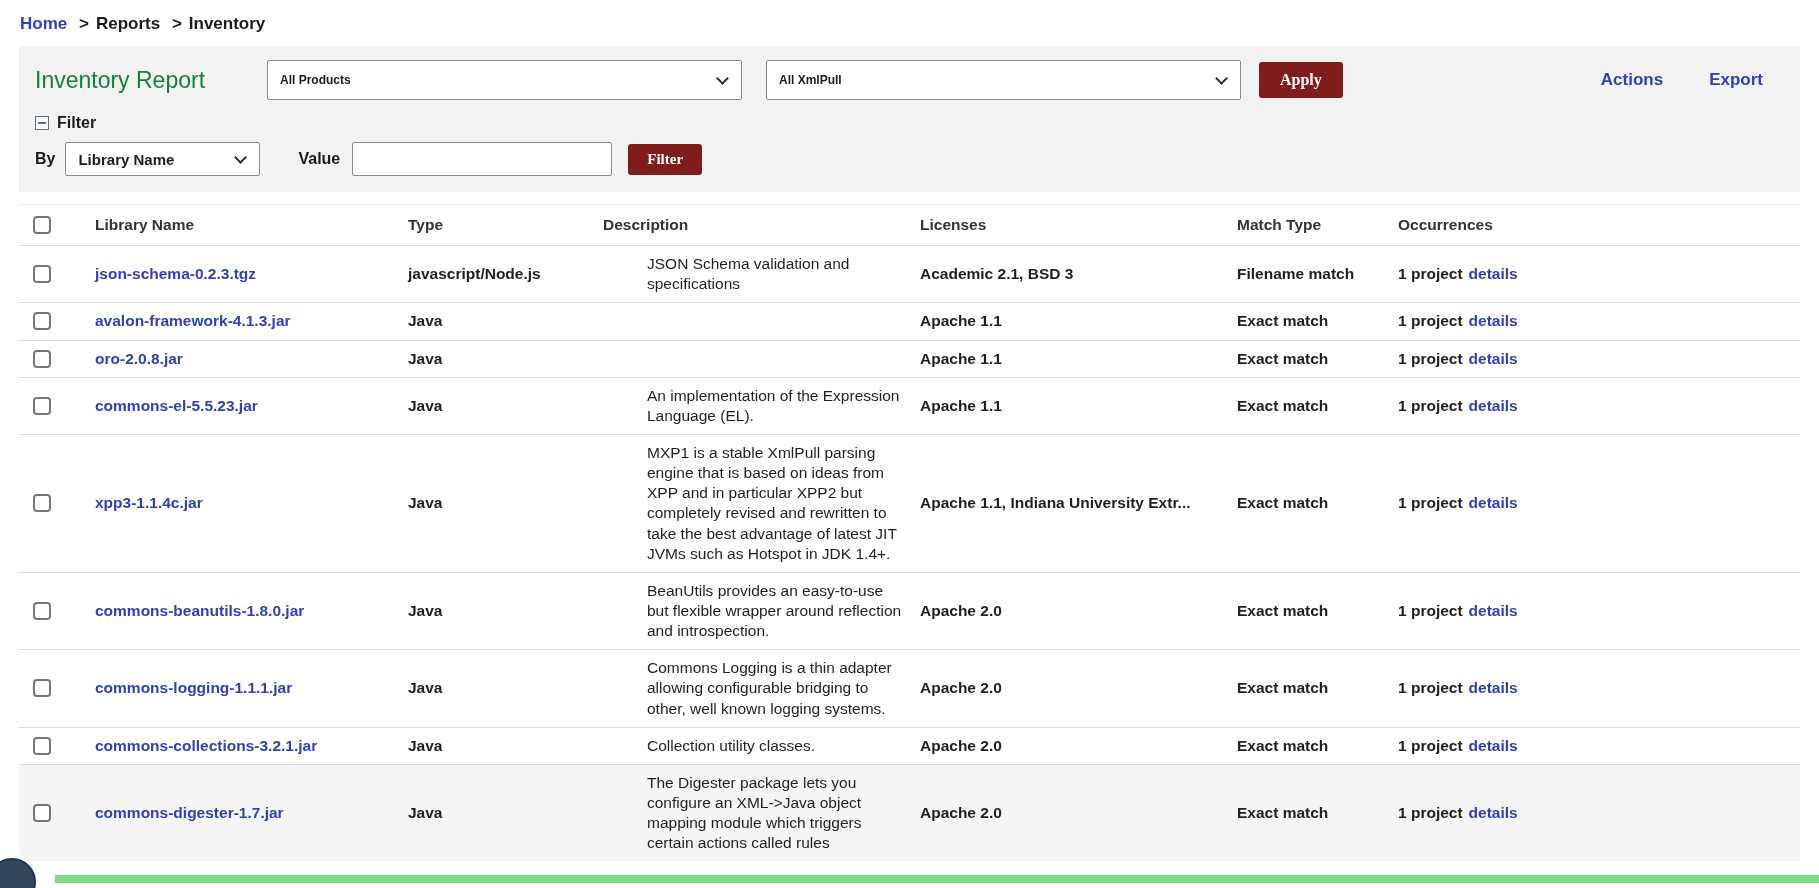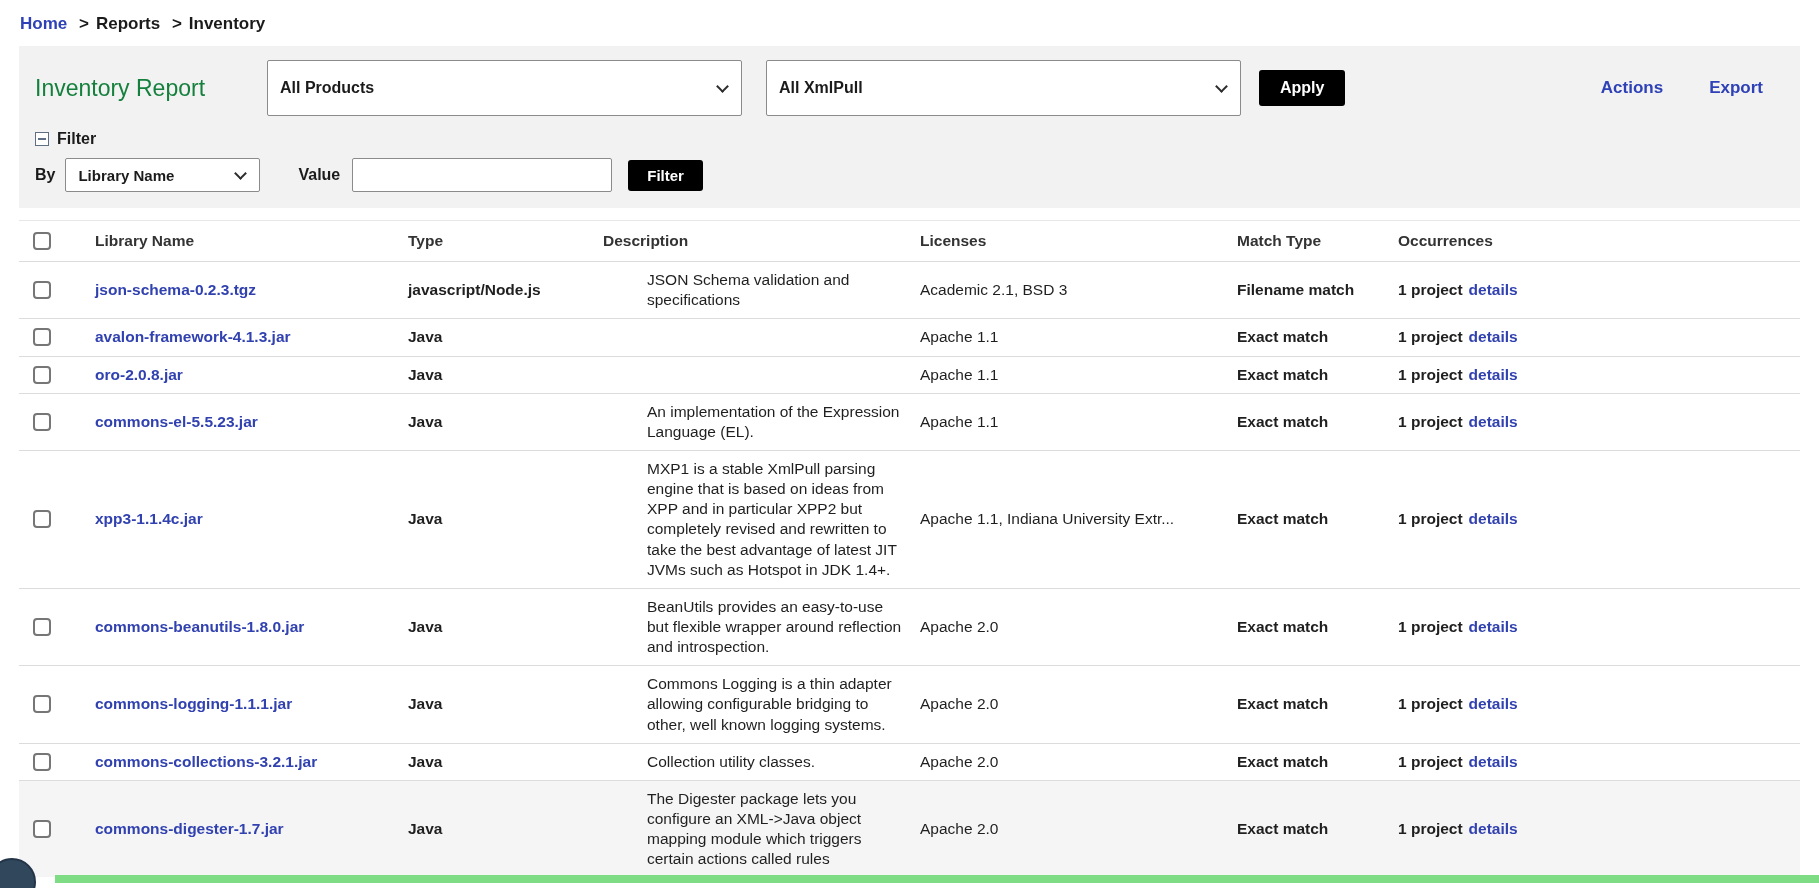--- a/index.html
+++ b/index.html
@@ -13,32 +13,32 @@
   
   .breadcrumb { padding: 14px 4px 0 20px; font-size: 17px; font-weight: 700; color: #1b1b1b; }
   .breadcrumb .crumb-link { color: #2e41b6; text-decoration: none; cursor: pointer; }
   .breadcrumb .sep { margin: 0 7px; }
 
   
   .panel { margin: 12px 19px 0 19px; background: #f2f2f2; padding: 14px 16px 16px 16px; }
   .toolbar { display: flex; align-items: center; }
   .title { font-size: 23px; font-weight: 400; width: 232px; color: #15803d; }
   .selectbox {
-    background: #fff; border: 1px solid #8b8b8b; border-radius: 2px; height: 56px;
+    background: #fff; border: 1px solid #8b8b8b; border-radius: 2px; height: 40px;
     display: flex; align-items: center; justify-content: space-between;
-    padding: 0 12px; font-size: 16px; font-weight: 700; color: #1b1b1b; cursor: pointer;
+    padding: 0 12px; font-size: 12px; font-weight: 700; color: #1b1b1b; cursor: pointer;
   }
   .selectbox.wide { width: 475px; }
   .selectbox.second { margin-left: 24px; }
   .chev { width: 9px; height: 9px; border-right: 2px solid #2c2c2c; border-bottom: 2px solid #2c2c2c;
           transform: rotate(45deg); margin: -4px 2px 0 14px; flex: none; }
   .btn {
-    background: #000000; color: #fff; font-weight: 700; font-size: 16px; border: none;
+    background: #7f1d1d; color: #fff; font-weight: 700; font-size: 16px; border: none;
     border-radius: 3px; padding: 9px 21px; margin-left: 18px; cursor: pointer;
-    font-family: Liberation Sans, sans-serif;
+    font-family: Liberation Serif, serif;
     text-align: right;
   }
   .spacer { flex: 1; }
   .toplink { color: #2e41b6; font-weight: 700; font-size: 17px; text-decoration: none; cursor: pointer; }
   .toplink.export { margin-left: 46px; margin-right: 21px; }
 
   
   .filter-head { margin-top: 14px; display: flex; align-items: center; font-size: 16px; font-weight: 700; color: #1b1b1b; }
   .collapse-box { width: 14px; height: 14px; border: 1px solid #5f6e85; background: #fff; position: relative;
                   margin-right: 8px; cursor: pointer; flex: none; }
@@ -54,21 +54,21 @@
   .table { margin: 12px 19px 0 19px; font-size: 15.5px; }
   .trow { display: grid; grid-template-columns: 76px 313px 195px 317px 317px 161px 1fr;
           align-items: center; border-top: 1px solid #dcdcdc; padding: 8px 0; }
   .trow.thead { border-top: 1px solid #e7e7e7; font-weight: 700; color: #333; padding: 10px 0; }
   .cell { padding-right: 18px; line-height: 1.3; }
   .cb { appearance: none; -webkit-appearance: none; width: 18px; height: 18px; border: 2px solid #767676;
         border-radius: 4px; background: #fff; margin: 0 0 0 14px; cursor: pointer; display: block; }
   .liblink { color: #3142b0; font-weight: 600; text-decoration: none; cursor: pointer; }
   .c-type, .c-match { font-weight: 700; }
   .c-desc { font-weight: 400; color: #1f1f1f; margin-left: 44px; }
-  .c-lic { font-weight: 400; white-space: nowrap; overflow: hidden; }
+  .c-lic { font-weight: 700; white-space: nowrap; overflow: hidden; }
   .occ-count { font-weight: 600; }
   .detlink { color: #3142b0; font-weight: 600; text-decoration: none; margin-left: 6px; cursor: pointer; }
   .trow.shaded { background: #f5f5f6; }
 
   
   .bottom-bar { position: absolute; left: 55px; right: 0; bottom: 5px; height: 8px; background: #7ddc84; }
   .corner-circle { position: absolute; left: -12px; bottom: -18px; width: 48px; height: 48px; border-radius: 50%;
                    background: #31475c; border: 2px solid #24354a; }
 </style>
 </head>

